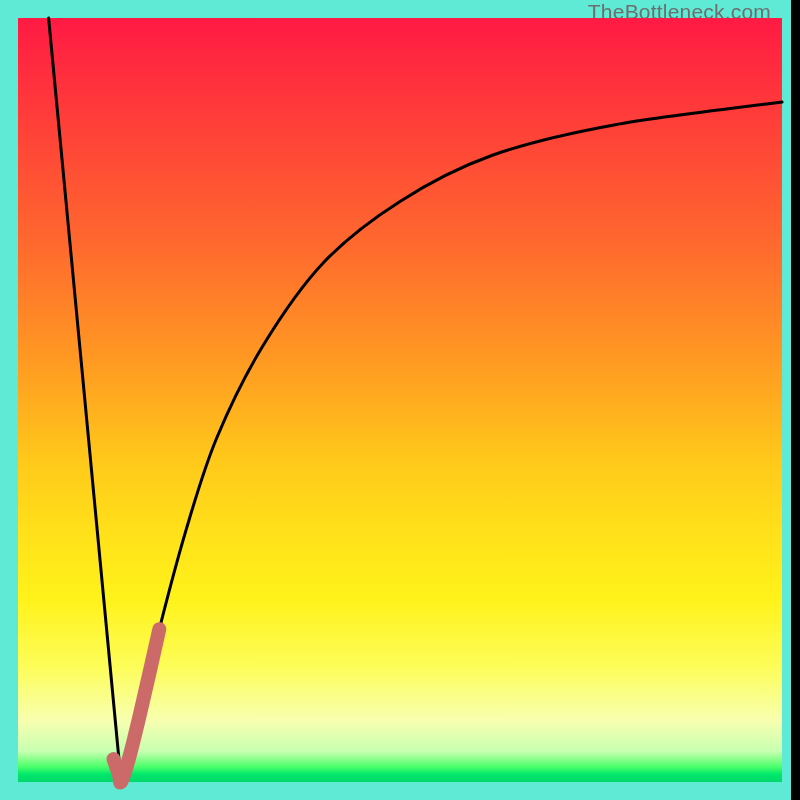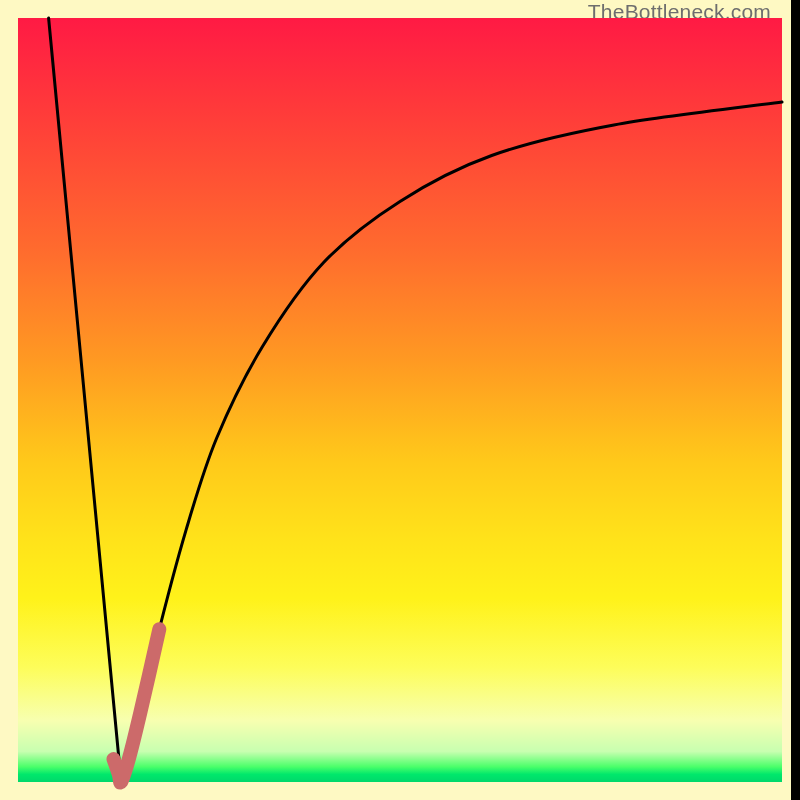--- a/index.html
+++ b/index.html
@@ -8,21 +8,21 @@
     width: 800px;
     height: 800px;
     background: #000;
     overflow: hidden;
     font-family: Arial, Helvetica, sans-serif;
   }
   .frame {
     position: relative;
     width: 791px;
     height: 800px;
-    background: #fef9c3;
+    background: #5eead4;
   }
   .plot {
     position: absolute;
     left: 18px;
     top: 18px;
     width: 764px;
     height: 764px;
     
     background: linear-gradient(
       to bottom,

